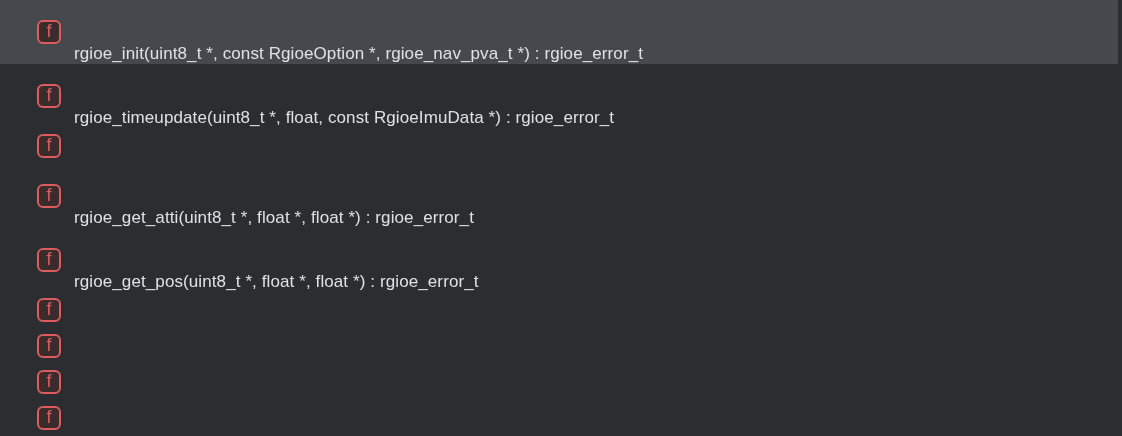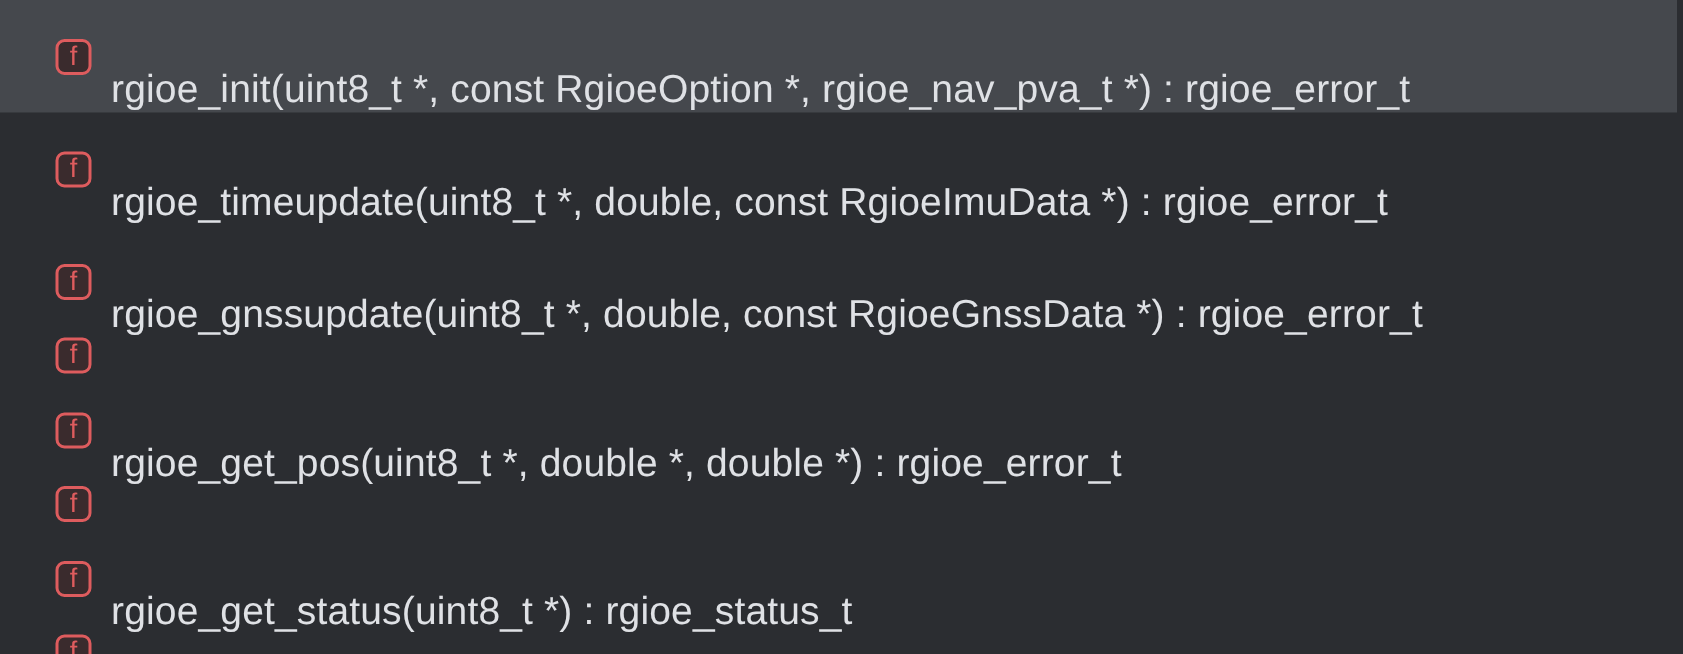--- a/index.html
+++ b/index.html
@@ -50,75 +50,74 @@
     margin-right: 13px;
   }
   .ficon .glyph {
     font-size: 18px;
     line-height: 1;
     font-weight: 500;
     transform: translateY(-1px);
   }
   .label {
     color: var(--text);
-    font-size: 26px;
+    font-size: 17px;
     letter-spacing: 0.1px;
     margin-top: 44px;
   }
 </style>
 </head>
 <body>
 
 <div class="popup">
 
   <div class="row selected">
     <span class="ficon">
         <span class="glyph">f</span>
       </span>
     <span class="label">rgioe_init(uint8_t *, const RgioeOption *, rgioe_nav_pva_t *) : rgioe_error_t</span>
   </div>
 
   <div class="row">
     <span class="ficon">
         <span class="glyph">f</span>
       </span>
-    <span class="label">rgioe_timeupdate(uint8_t *, double, const RgioeImuData *) : rgioe_error_t</span>
-  </div>
-
-  <div class="row">
-    <span class="ficon">
-        <span class="glyph">f</span>
-      </span>
-    <span class="label">rgioe_gnssupdate(uint8_t *, double, const RgioeGnssData *) : rgioe_error_t</span>
+    <span class="label">rgioe_timeupdate(uint8_t *, float, const RgioeImuData *) : rgioe_error_t</span>
   </div>
 
   <div class="row">
     <span class="ficon">
         <span class="glyph">f</span>
       </span>
   </div>
 
   <div class="row">
     <span class="ficon">
         <span class="glyph">f</span>
       </span>
-    <span class="label">rgioe_get_pos(uint8_t *, double *, double *) : rgioe_error_t</span>
+    <span class="label">rgioe_get_atti(uint8_t *, float *, float *) : rgioe_error_t</span>
+  </div>
+
+  <div class="row">
+    <span class="ficon">
+        <span class="glyph">f</span>
+      </span>
+    <span class="label">rgioe_get_pos(uint8_t *, float *, float *) : rgioe_error_t</span>
   </div>
 
   <div class="row">
     <span class="ficon">
         <span class="glyph">f</span>
       </span>
   </div>
 
   <div class="row">
     <span class="ficon">
         <span class="glyph">f</span>
       </span>
-    <span class="label">rgioe_get_status(uint8_t *) : rgioe_status_t</span>
   </div>
 
   <div class="row">
     <span class="ficon">
         <span class="glyph">f</span>
       </span>
   </div>
 
   <div class="row">
     <span class="ficon">

